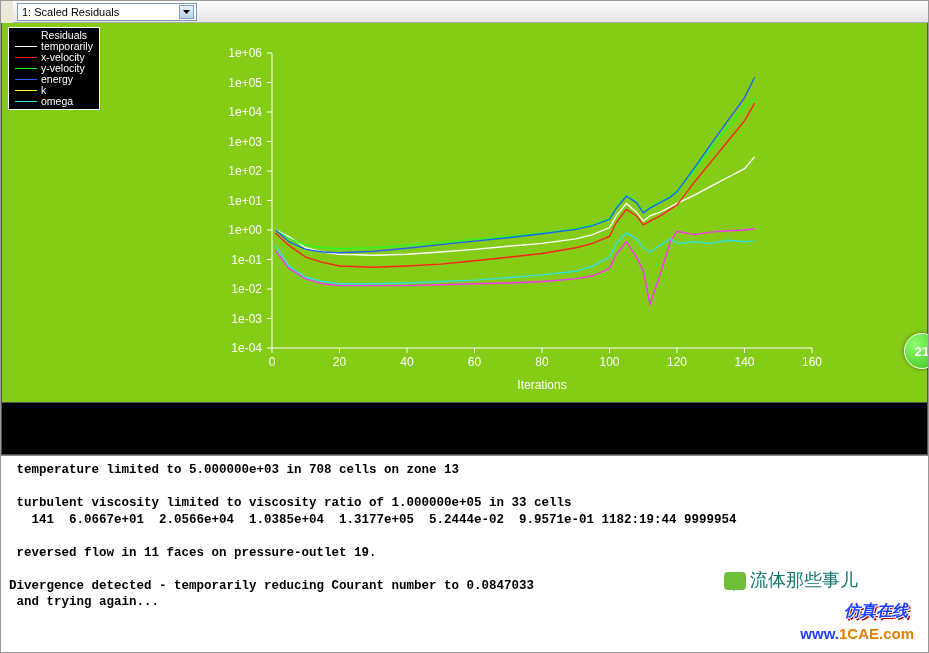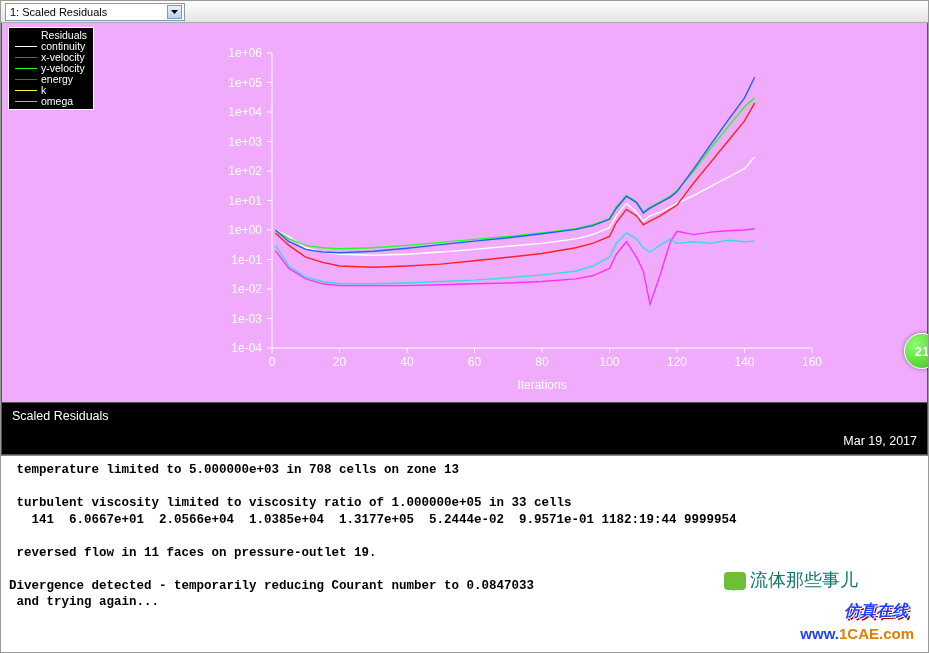--- a/index.html
+++ b/index.html
@@ -13,20 +13,21 @@
     position: relative;
     border: 1px solid #999;
   }
   .toolbar {
     height: 22px;
     background: linear-gradient(to bottom, #fefefe, #e4e4e4);
     border-bottom: 1px solid #aaa;
     padding: 2px 4px;
     display: flex;
     align-items: center;
+    margin-left: 12px;
   }
   .dropdown {
     display: flex;
     align-items: center;
     background: #fff;
     border: 1px solid #7f9db9;
     height: 18px;
     width: 180px;
     padding: 0 2px 0 4px;
     font-size: 11px;
@@ -36,21 +37,21 @@
     width: 15px;
     height: 14px;
     background: linear-gradient(to bottom, #e8f0fb, #b8d0e8);
     border: 1px solid #7f9db9;
     display: flex;
     align-items: center;
     justify-content: center;
   }
   .dropdown .arrow svg { width: 7px; height: 4px; }
   .plot-area {
-    background: #f0abfc;
+    background: #84cc16;
     height: 432px;
     position: relative;
     border: 1px solid #555;
     border-top: none;
   }
   .legend {
     position: absolute;
     top: 4px;
     left: 6px;
     border: 1px solid #fff;
@@ -192,21 +193,21 @@
 <div class="plot-area">
 
   <div class="legend">
     <div class="row title-row">
         <span class="sw" style="background:transparent"></span>
         <span>Residuals</span>
       </div>
     <div id="legend-items">
         <div class="row">
           <span class="sw" style="background: rgb(255, 255, 255);"></span>
-          <span>continuity</span>
+          <span>temporarily</span>
         </div>
         <div class="row">
           <span class="sw" style="background: rgb(255, 32, 32);"></span>
           <span>x-velocity</span>
         </div>
         <div class="row">
           <span class="sw" style="background: rgb(32, 255, 32);"></span>
           <span>y-velocity</span>
         </div>
         <div class="row">
@@ -273,25 +274,21 @@
         <path d="M73.4,187.0 L86.9,193.5 L103.8,204.8 L120.6,209.0 L137.5,211.3 L171.3,212.2 L205.0,211.3 L238.8,209.0 L272.5,206.4 L306.3,203.3 L340.0,200.4 L373.8,195.9 L390.6,191.6 L407.5,184.7 L414.3,172.9 L424.4,160.4 L434.5,169.2 L441.3,178.1 L448.0,172.9 L458.1,169.2 L468.3,164.0 L475.0,160.4 L491.9,152.3 L508.8,143.4 L525.6,134.5 L542.5,125.7 L552.6,113.9 " fill="none" stroke="#ffffff" stroke-width="1.4"></path>
         <path d="M73.4,189.9 L86.9,202.4 L103.8,214.2 L120.6,219.4 L137.5,223.0 L171.3,224.2 L205.0,223.0 L238.8,221.1 L272.5,217.8 L306.3,214.2 L340.0,210.5 L373.8,204.8 L390.6,200.4 L407.5,193.5 L414.3,179.5 L424.4,166.4 L434.5,172.9 L441.3,181.8 L448.0,178.1 L458.1,172.9 L468.3,166.4 L475.0,162.1 L491.9,139.7 L508.8,119.1 L525.6,98.5 L542.5,77.9 L552.6,60.1 " fill="none" stroke="#ff2020" stroke-width="1.4"></path>
         <path d="M73.4,187.0 L86.9,195.9 L103.8,202.4 L120.6,204.8 L137.5,205.8 L171.3,204.8 L205.0,202.4 L238.8,199.4 L272.5,196.4 L306.3,193.5 L340.0,189.9 L373.8,185.8 L390.6,181.8 L407.5,175.3 L414.3,164.0 L424.4,152.3 L434.5,158.8 L441.3,169.2 L448.0,164.0 L458.1,158.8 L468.3,153.2 L475.0,147.4 L491.9,128.0 L508.8,105.0 L525.6,84.4 L542.5,63.8 L552.6,54.9 " fill="none" stroke="#20ff20" stroke-width="1.4"></path>
         <path d="M73.4,187.0 L86.9,198.7 L103.8,206.4 L120.6,209.0 L137.5,209.7 L171.3,208.3 L205.0,205.3 L238.8,201.6 L272.5,198.1 L306.3,194.7 L340.0,190.7 L373.8,186.4 L390.6,182.7 L407.5,176.3 L414.3,165.2 L424.4,153.2 L434.5,159.6 L441.3,169.9 L448.0,165.2 L458.1,159.6 L468.3,154.1 L475.0,148.6 L491.9,125.7 L508.8,101.4 L525.6,77.9 L542.5,54.9 L552.6,34.3 " fill="none" stroke="#2060ff" stroke-width="1.4"></path>
         <path d="M73.4,207.6 L86.9,225.4 L103.8,235.9 L120.6,240.8 L137.5,242.6 L171.3,242.6 L205.0,242.6 L238.8,241.7 L272.5,240.8 L306.3,240.0 L340.0,238.5 L373.8,235.9 L390.6,232.8 L407.5,225.4 L414.3,211.3 L424.4,198.7 L434.5,214.2 L441.3,228.2 L448.0,261.4 L458.1,231.9 L468.3,198.7 L475.0,188.3 L491.9,191.6 L508.8,189.1 L525.6,187.7 L542.5,187.0 L552.6,185.8 " fill="none" stroke="#ff30ff" stroke-width="1.4"></path>
         <path d="M73.4,202.4 L86.9,223.0 L103.8,234.3 L120.6,238.5 L137.5,240.8 L171.3,240.8 L205.0,240.0 L238.8,238.5 L272.5,237.1 L306.3,234.8 L340.0,231.9 L373.8,228.2 L390.6,223.0 L407.5,214.2 L414.3,200.4 L424.4,189.9 L434.5,195.9 L441.3,204.8 L448.0,209.0 L458.1,202.4 L468.3,195.9 L475.0,200.4 L491.9,198.7 L508.8,200.4 L525.6,197.2 L542.5,198.7 L552.6,198.1 " fill="none" stroke="#30e0e0" stroke-width="1.4"></path>
       </svg>
   </div>
 
   <div class="info-bar">
-    <div class="row1">
-      <span>Scaled Residuals</span>
-    </div>
     <div class="row2">
-      <div>Mar 19, 2017</div>
     </div>
   </div>
 </div>
 
 <div class="console"> temperature limited to 5.000000e+03 in 708 cells on zone 13
 
  turbulent viscosity limited to viscosity ratio of 1.000000e+05 in 33 cells
    141  6.0667e+01  2.0566e+04  1.0385e+04  1.3177e+05  5.2444e-02  9.9571e-01 1182:19:44 9999954
 
  reversed flow in 11 faces on pressure-outlet 19.

